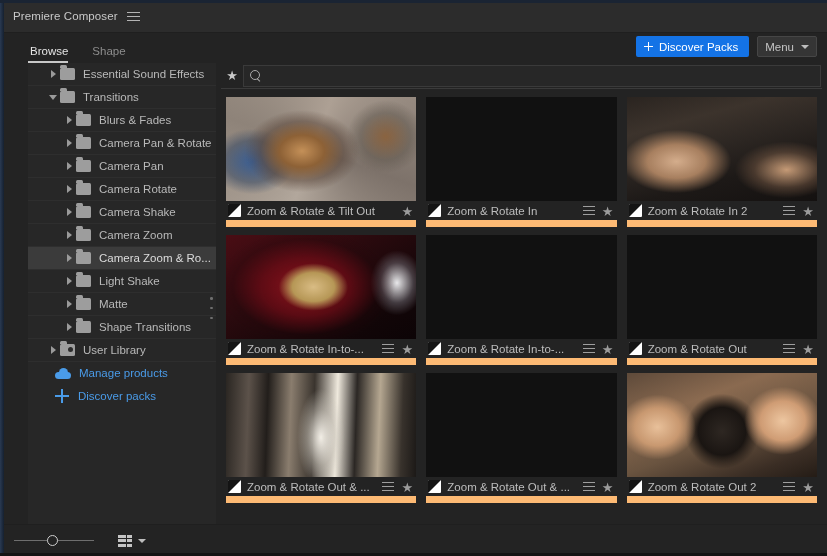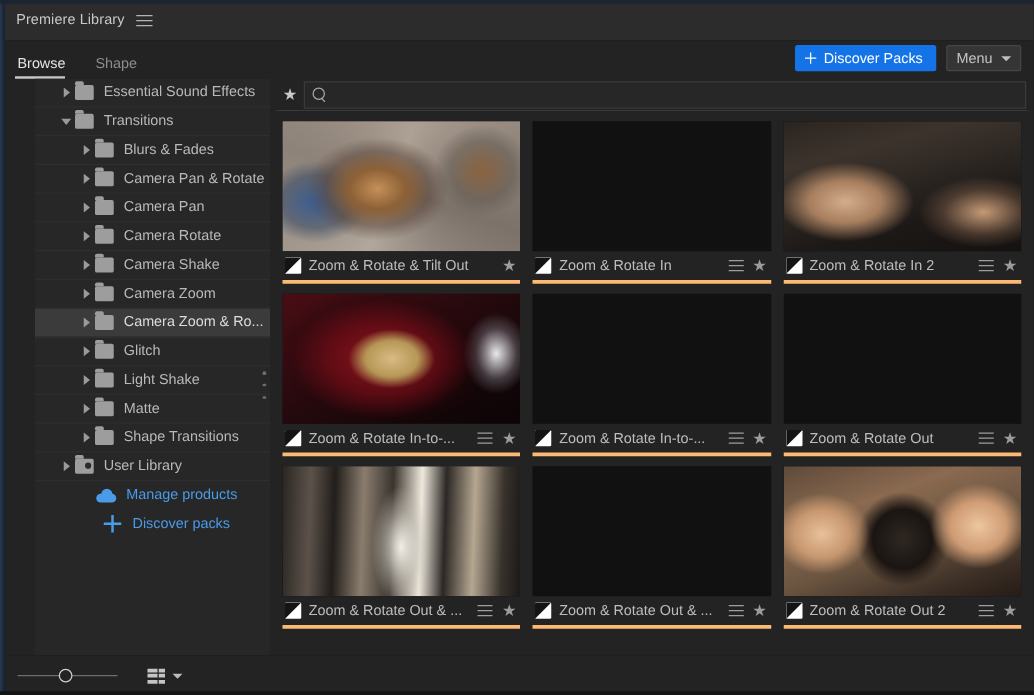--- a/index.html
+++ b/index.html
@@ -69,21 +69,21 @@
     background: #b4b4b4;
     width: 100%;
   }
 
   
   .tabbar {
     height: 30px;
     background: #232323;
     display: flex;
     align-items: flex-end;
-    padding-left: 12px;
+    padding-left: 28px;
     flex: 0 0 auto;
     position: relative;
   }
   .tab {
     font-size: 11.5px;
     color: #8d8d8d;
     padding: 0 8px 6px 2px;
     margin-right: 14px;
     cursor: pointer;
     position: relative;
@@ -258,21 +258,21 @@
     margin-right: 9px; position: relative;
   }
   .plus-blue::before, .plus-blue::after {
     content: ""; position: absolute; background: #4a9be8;
   }
   .plus-blue::before { left: 0; top: 6px; width: 14px; height: 2.4px; }
   .plus-blue::after  { top: 0; left: 5.8px; height: 14px; width: 2.4px; }
 
   .indent-0 { padding-left: 18px; }
   .indent-1 { padding-left: 34px; }
-  .indent-2 { padding-left: 27px; justify-content: center; }
+  .indent-2 { padding-left: 27px; }
   .label-ellipsis { overflow: hidden; text-overflow: ellipsis; white-space: nowrap; }
 
   .sidebar-grip {
     position: absolute;
     right: 2px;
     top: 234px;
     width: 4px; height: 22px;
     display: flex; flex-direction: column; justify-content: space-between;
     cursor: ns-resize;
   }
@@ -371,21 +371,21 @@
     overflow: hidden;
     position: relative;
   }
   .thumb > .inner { position: absolute; inset: 0; }
   .card-bar {
     height: 26px;
     display: flex;
     align-items: center;
     gap: 6px;
     padding: 0 2px;
-    border-bottom: 3px solid #fdba74;
+    border-bottom: 7px solid #fdba74;
   }
   .clip-icon {
     width: 13px; height: 13px;
     flex: 0 0 13px;
     background: #ffffff;
     position: relative;
     overflow: hidden;
     border-radius: 1px;
   }
   .clip-icon::after {
@@ -455,21 +455,21 @@
 </head>
 <body>
 
 <div id="app">
 
   <div class="win-left-edge"></div>
   <div class="win-top-edge"></div>
   <div class="win-bottom-edge"></div>
 
   <div class="titlebar">
-    <span class="title-text">Premiere Library</span>
+    <span class="title-text">Premiere Composer</span>
     <span class="hamburger-icon">
       <i></i>
       <i></i>
       <i></i>
     </span>
   </div>
 
   <div class="tabbar">
     <div class="tab active">Browse</div>
     <div class="tab">Shape</div>
@@ -545,27 +545,20 @@
             </span>
             <span class="folder-icon"></span>
             <span class="label-ellipsis">Camera Zoom</span>
           </div>
           <div class="tree-row indent-1 selected">
             <span class="twisty">
               <span class="arrow-right"></span>
             </span>
             <span class="folder-icon"></span>
             <span class="label-ellipsis">Camera Zoom &amp; Ro...</span>
-          </div>
-          <div class="tree-row indent-1">
-            <span class="twisty">
-              <span class="arrow-right"></span>
-            </span>
-            <span class="folder-icon"></span>
-            <span class="label-ellipsis">Glitch</span>
           </div>
           <div class="tree-row indent-1">
             <span class="twisty">
               <span class="arrow-right"></span>
             </span>
             <span class="folder-icon"></span>
             <span class="label-ellipsis">Light Shake</span>
           </div>
           <div class="tree-row indent-1">
             <span class="twisty">

